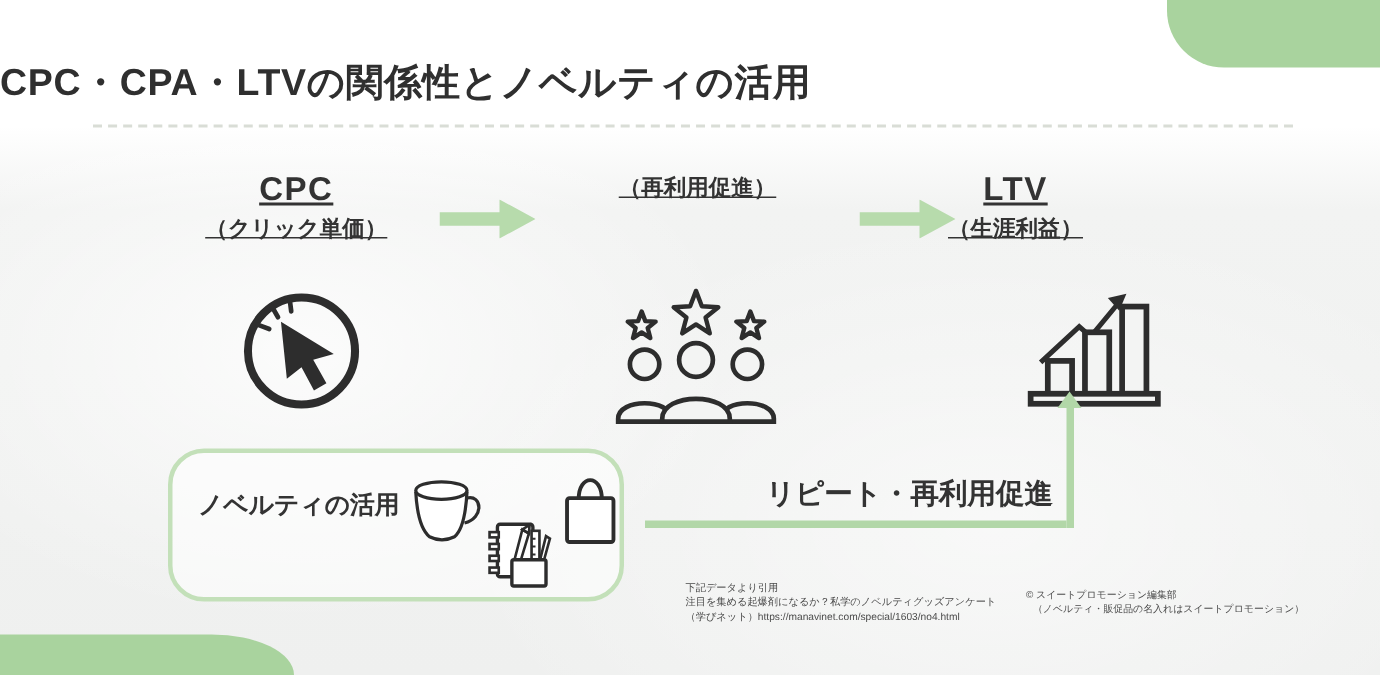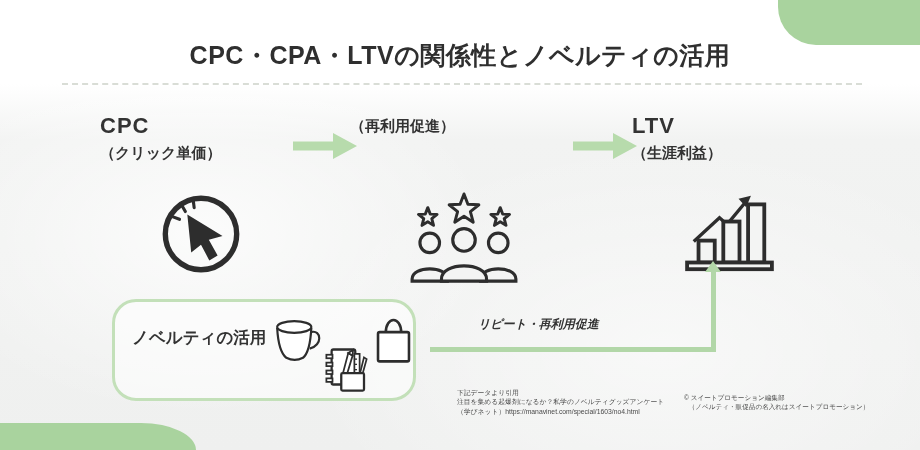--- a/index.html
+++ b/index.html
@@ -6,37 +6,37 @@
   body{font-family:"Liberation Sans","DejaVu Sans",sans-serif;}
   .canvas{
     position:relative;width:920px;height:450px;overflow:hidden;color:#333;
     background:
       radial-gradient(ellipse 420px 260px at 22% 52%, rgba(255,255,255,0.75), rgba(255,255,255,0) 70%),
       radial-gradient(ellipse 520px 300px at 72% 78%, rgba(255,255,255,0.55), rgba(255,255,255,0) 70%),
       linear-gradient(180deg,#ffffff 0px,#ffffff 84px,#f2f3f2 140px,#eff0ef 450px);
   }
   .corner-tr{position:absolute;top:0;right:0;width:142px;height:45px;background:#a9d39e;border-bottom-left-radius:38px;}
   .corner-bl{position:absolute;bottom:0;left:0;width:196px;height:27px;background:#a9d39e;border-top-right-radius:55px 27px;}
-  .title{position:absolute;top:40px;left:0;right:0;text-align:center;font-size:25px;font-weight:700;letter-spacing:0.5px;color:#2f2f2f;line-height:30px;}
+  .title{position:absolute;top:40px;left:0;right:0;text-align:left;font-size:25px;font-weight:700;letter-spacing:0.5px;color:#2f2f2f;line-height:30px;}
   .divider{position:absolute;top:83px;left:62px;right:58px;border-top:2px dashed #d9ddd6;height:0;}
-  .step{position:absolute;text-align:left;font-weight:700;color:#333;}
+  .step{position:absolute;text-align:center;font-weight:700;color:#333;text-decoration:underline;}
   .step .abbr{font-size:22px;line-height:27px;letter-spacing:1px;}
   .step .sub{font-size:15px;line-height:27px;}
   .step-cpc{left:100px;top:112px;width:195px;}
   .step-cpa{left:350px;top:112px;width:230px;}
-  .step-ltv{left:632px;top:112px;width:200px;}
+  .step-ltv{left:577px;top:112px;width:200px;}
   .flow-arrow{position:absolute;width:64px;height:26px;}
   .flow-arrow-1{left:293px;top:133px;}
   .flow-arrow-2{left:573px;top:133px;}
   .icon-abs{position:absolute;}
   .vline{position:absolute;left:711px;top:271px;width:5px;height:81px;background:#b2d7a8;}
   .hline{position:absolute;left:430px;top:347px;width:281px;height:5px;background:#b2d7a8;}
   .arrowhead-up{position:absolute;left:705px;top:261px;width:0;height:0;
     border-left:8.5px solid transparent;border-right:8.5px solid transparent;border-bottom:11px solid #b2d7a8;}
-  .connector-label{position:absolute;left:478px;top:316px;width:224px;text-align:left;font-size:12px;font-weight:700;color:#333;font-style:italic;}
+  .connector-label{position:absolute;left:478px;top:316px;width:224px;text-align:right;font-size:19px;font-weight:700;color:#333;}
   .novelty-box{position:absolute;left:112px;top:299px;width:304px;height:102px;box-sizing:border-box;
     border:3px solid #c3e0b9;border-radius:24px;background:rgba(255,255,255,0.55);}
   .novelty-text{position:absolute;left:17px;top:24px;font-size:16.5px;font-weight:700;line-height:23.5px;color:#333;}
   .novelty-icon{position:absolute;}
   .mug{left:158px;top:16px;width:50px;height:48px;}
   .stationery{left:207px;top:44px;width:49px;height:49px;}
   .tote{left:257px;top:9px;width:43px;height:56px;}
   .footnote{position:absolute;color:#4a4a4a;font-size:10px;line-height:1.42;transform-origin:0 0;white-space:nowrap;}
   .footnote-left{left:457px;top:388px;transform:scale(0.68);width:460px;}
   .footnote-right{left:684px;top:393px;transform:scale(0.66);width:400px;}

